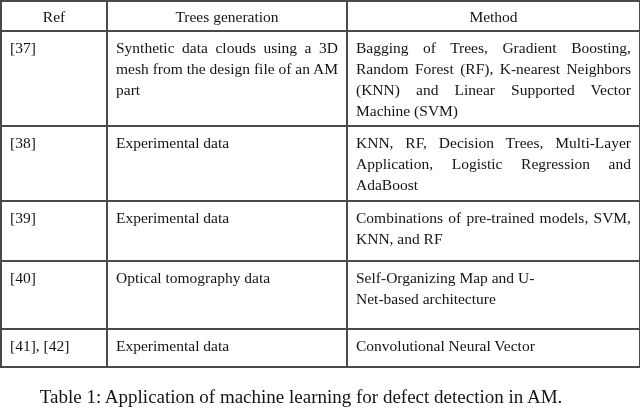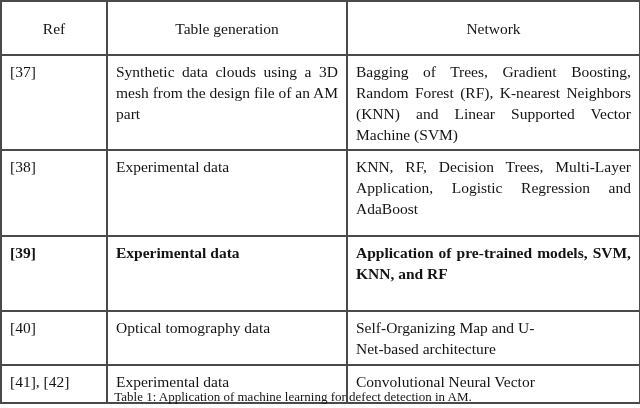--- a/index.html
+++ b/index.html
@@ -34,82 +34,82 @@
     border: 2px solid #4a4a4a;
     padding: 5px 8px 4px 8px;
     vertical-align: top;
     overflow: hidden;
   }
   table.ref-table th {
     font-weight: normal;
     text-align: center;
     vertical-align: middle;
     height: 24px;
-    padding: 14px 4px;
+    padding: 2px 4px;
   }
   tr.row-1 { height: 87px; }
-  tr.row-2 { height: 86px;  }
-  tr.row-3 { height: 75px; font-weight: bold;  }
-  tr.row-4 { height: 54px;  }
+  tr.row-2 { height: 75px;  }
+  tr.row-3 { height: 60px;  }
+  tr.row-4 { height: 68px;  }
   tr.row-5 { height: 38px; border-radius: 17px;  }
   td.cell-ref {
     text-align: left;
     white-space: nowrap;
   }
   td.cell-data {
     text-align: justify;
   }
   td.cell-method {
     text-align: justify;
     white-space: pre-line;
     margin-left: 25px;
   }
   .caption {
     position: absolute;
-    left: 4px;
+    left: 12px;
     top: 386px;
     width: 578px;
     text-align: center;
-    font-size: 13px;
+    font-size: 19px;
     line-height: 21px;
   }
 </style>
 </head>
 <body>
 
 <div class="page">
 
   <table class="ref-table">
     <colgroup>
       <col class="c-ref">
       <col class="c-data">
       <col class="c-method">
     </colgroup>
     <thead>
       <tr class="header-row">
         <th>Ref</th>
-        <th>Table generation</th>
-        <th>Network</th>
+        <th>Trees generation</th>
+        <th>Method</th>
       </tr>
     </thead>
     <tbody>
       <tr class="row-1">
         <td class="cell-ref">[37]</td>
         <td class="cell-data">Synthetic data clouds using a 3D mesh from the design file of an AM part</td>
         <td class="cell-method">Bagging of Trees, Gradient Boosting, Random Forest (RF), K-nearest Neighbors (KNN) and Linear Supported Vector Machine (SVM)</td>
       </tr>
       <tr class="row-2">
         <td class="cell-ref">[38]</td>
         <td class="cell-data">Experimental data</td>
         <td class="cell-method">KNN, RF, Decision Trees, Multi-Layer Application, Logistic Regression and AdaBoost</td>
       </tr>
       <tr class="row-3">
         <td class="cell-ref">[39]</td>
         <td class="cell-data">Experimental data</td>
-        <td class="cell-method">Application of pre-trained models, SVM, KNN, and RF</td>
+        <td class="cell-method">Combinations of pre-trained models, SVM, KNN, and RF</td>
       </tr>
       <tr class="row-4">
         <td class="cell-ref">[40]</td>
         <td class="cell-data">Optical tomography data</td>
         <td class="cell-method">Self-Organizing Map and U-
 Net-based architecture</td>
       </tr>
       <tr class="row-5">
         <td class="cell-ref">[41], [42]</td>
         <td class="cell-data">Experimental data</td>

